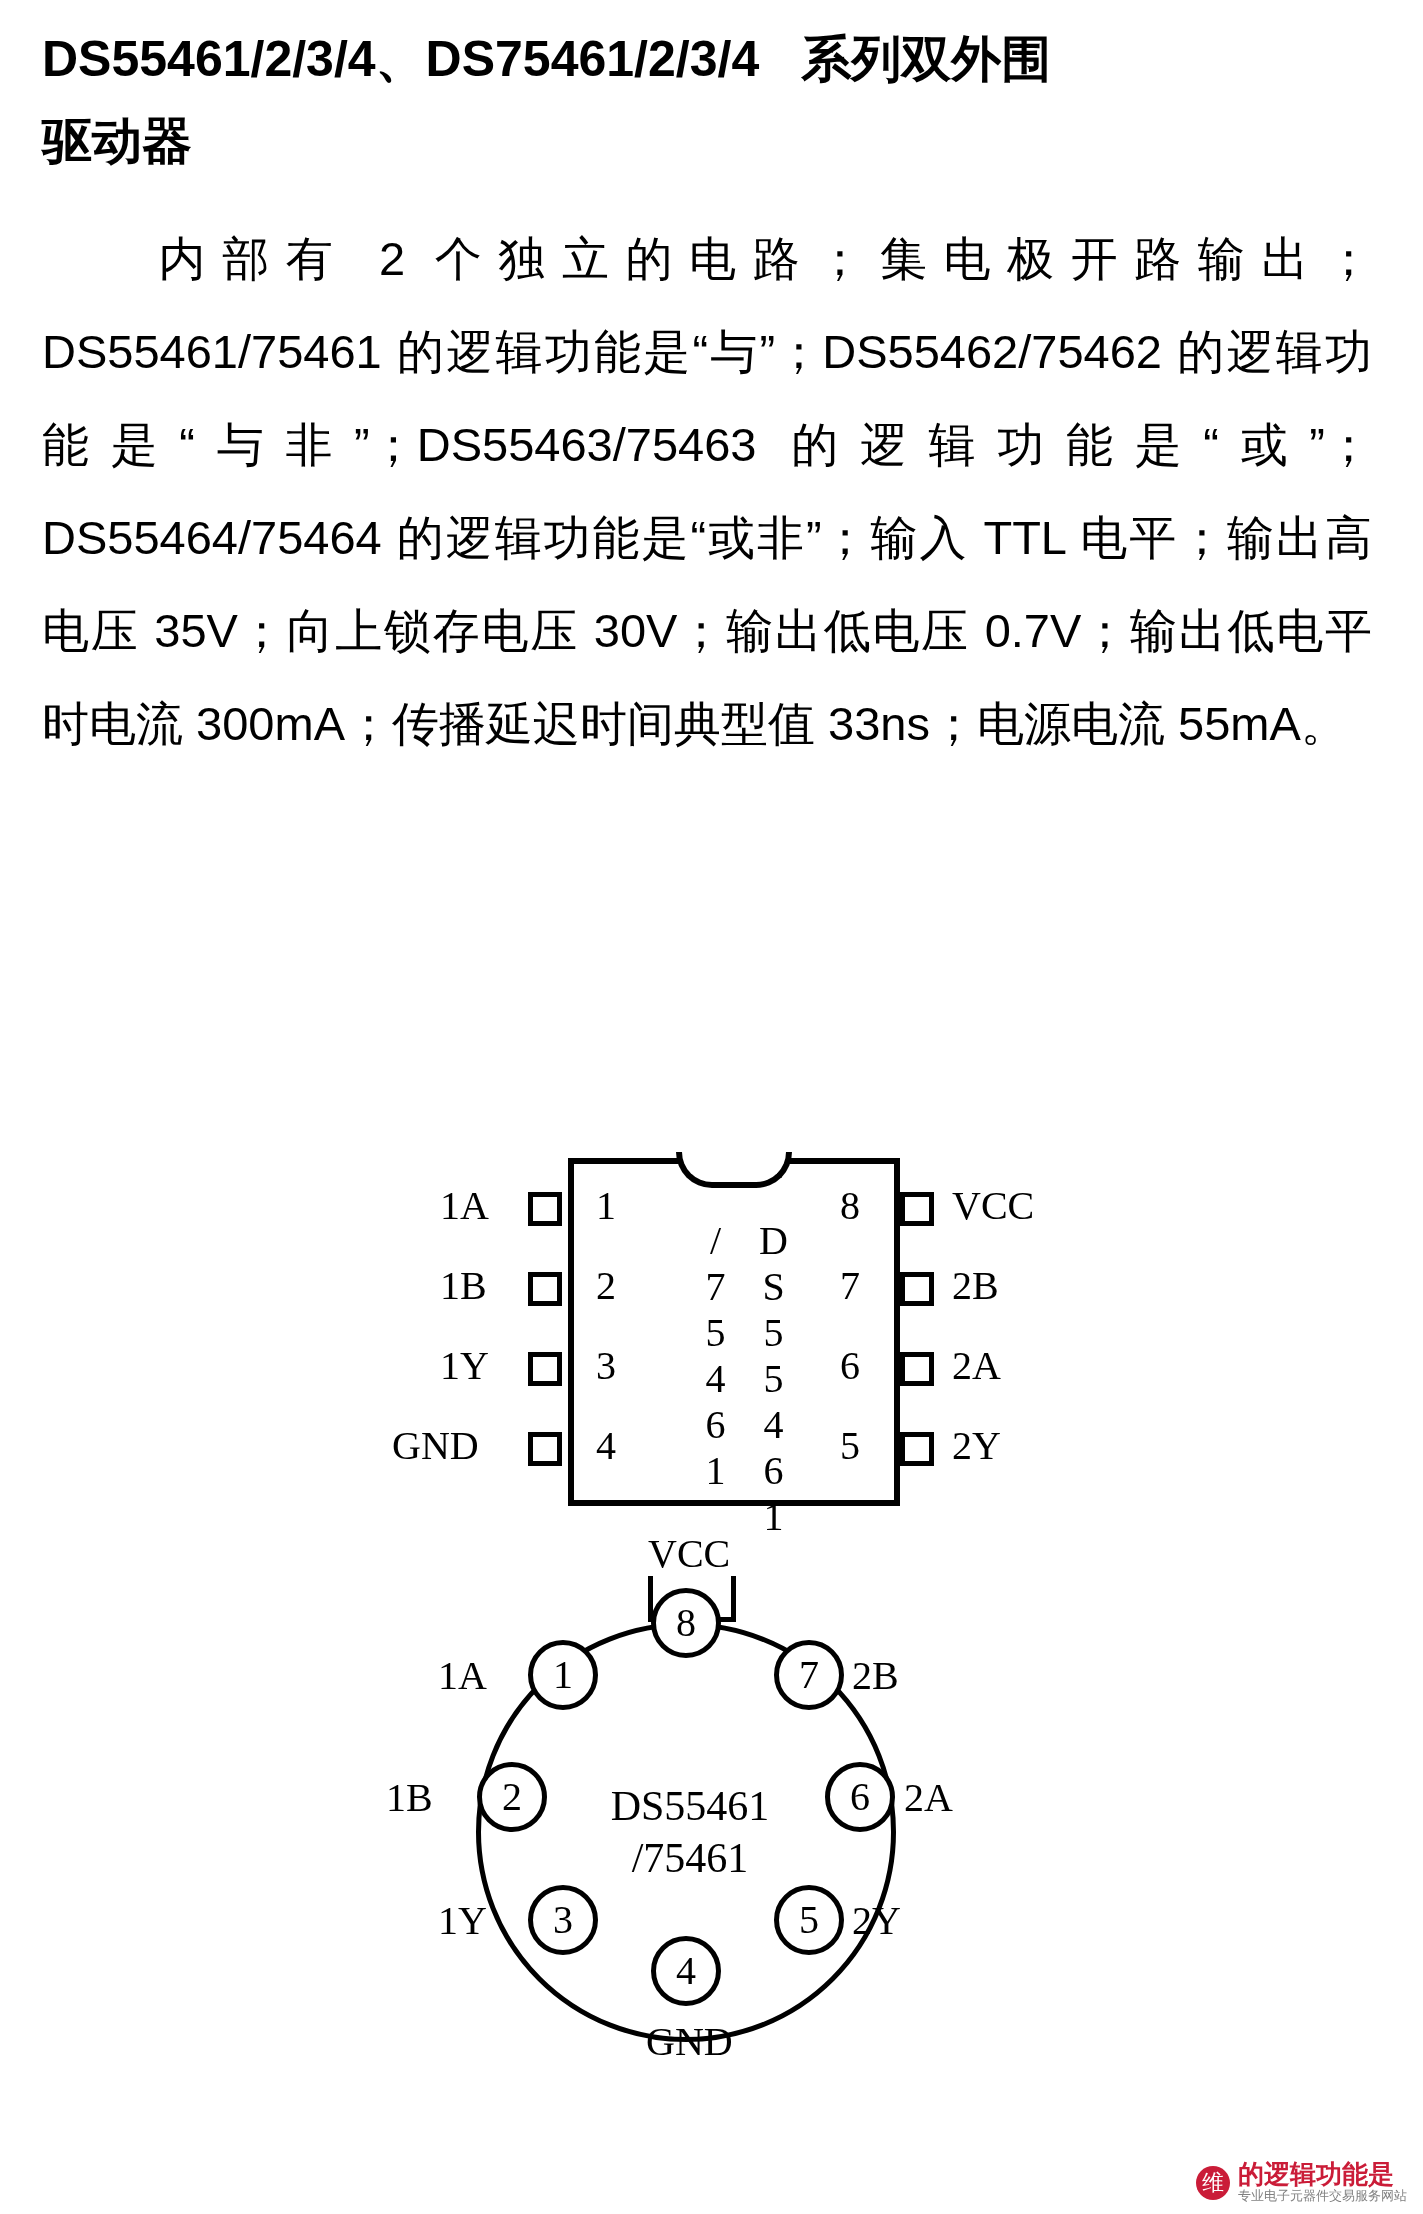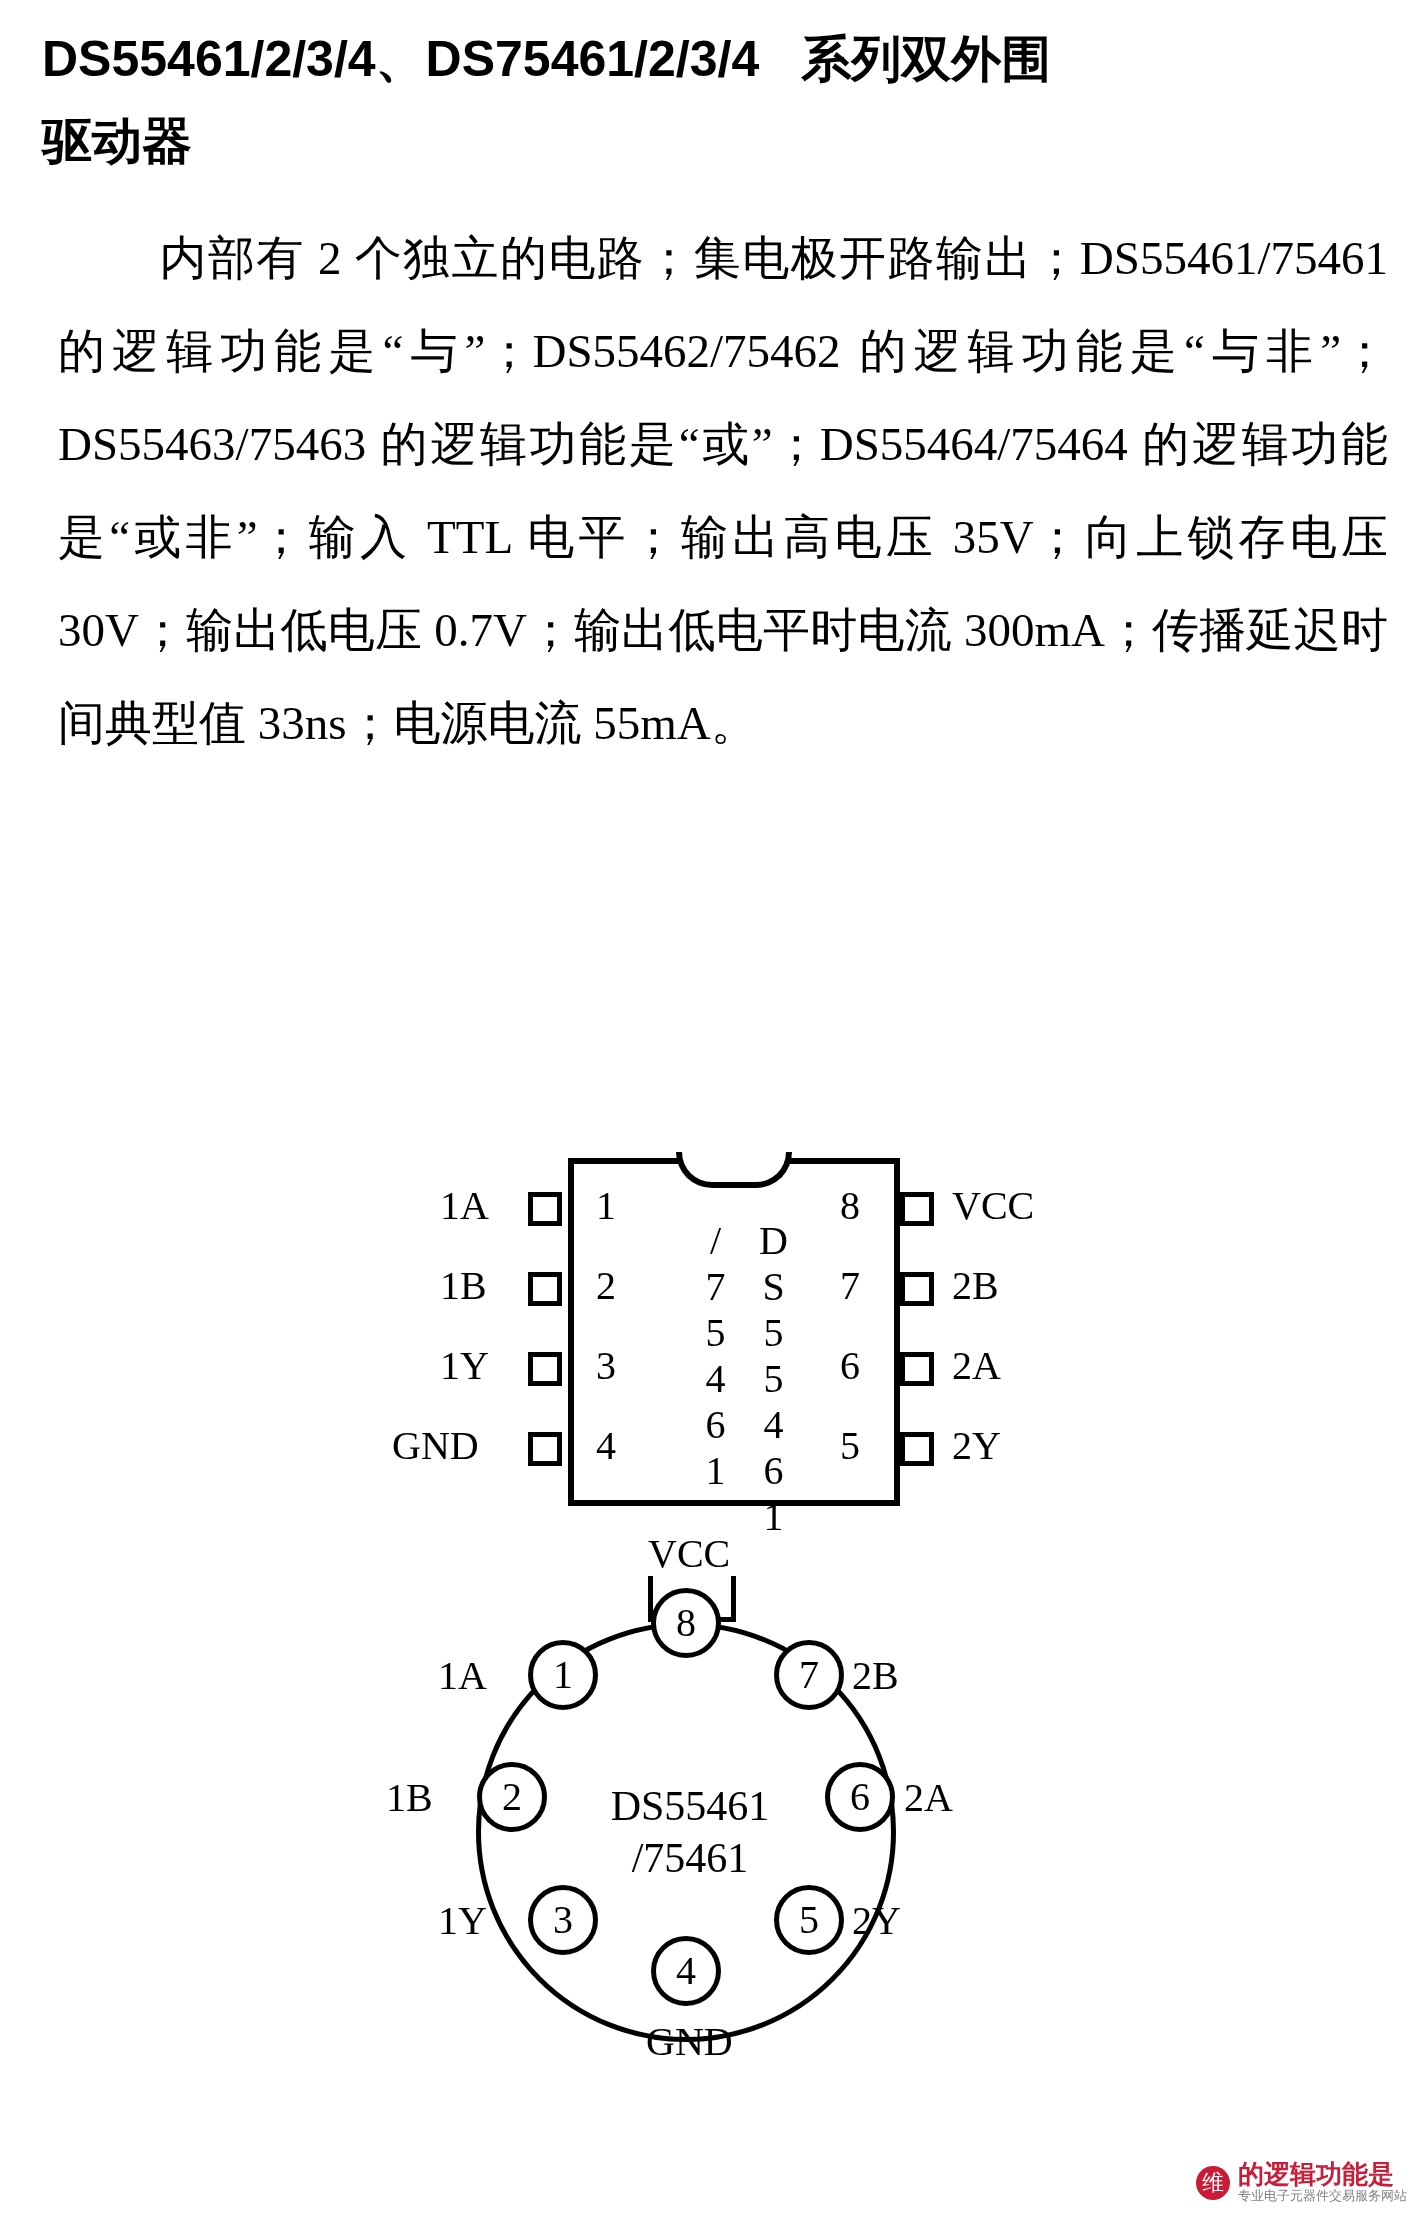--- a/index.html
+++ b/index.html
@@ -34,27 +34,26 @@
     letter-spacing: 0px;
     color: #000;
   }
   .title .t-gap { display:inline-block; width: 42px; }
   
   .body-text {
     position: absolute;
     left: 42px;
     top: 212px;
     width: 1330px;
-    font-family: Liberation Serif, serif;
+    font-family: Liberation Sans, sans-serif;
     font-size: 47px;
     line-height: 93px;
     text-align: justify;
     text-align-last: left;
     color: #000;
-    margin-left: 16px;
   }
   .body-text .indent { display: inline-block; width: 100px; }
   
   .dip-wrap {
     position: absolute;
     left: 0;
     top: 1148px;
     width: 1423px;
     height: 370px;
   }

